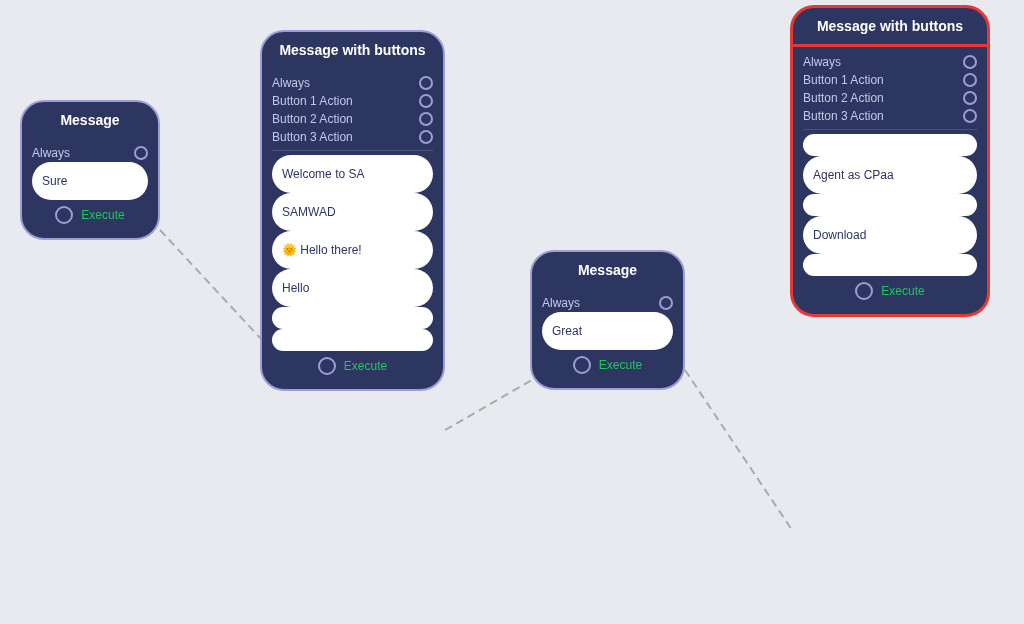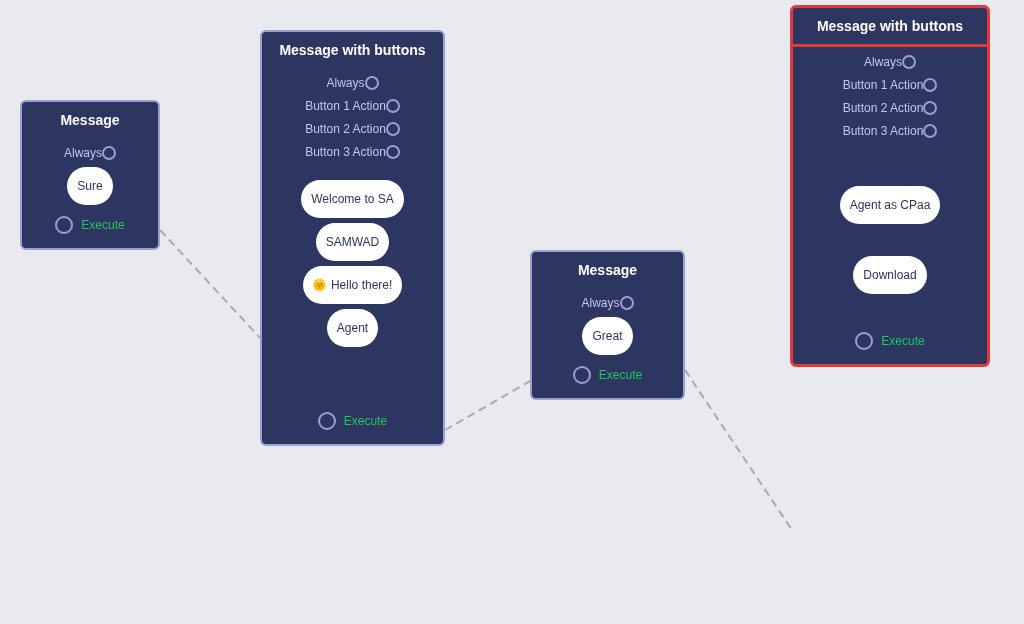--- a/index.html
+++ b/index.html
@@ -23,40 +23,38 @@
     .connectors {
       position: absolute;
       top: 0; left: 0;
       width: 100%; height: 100%;
       pointer-events: none;
     }
 
     
     .node {
       position: absolute;
-      border-radius: 6px;
+      border-radius: 24px;
       background: #2d3561;
       color: white;
       font-size: 13px;
     }
 
     .node-header {
       text-align: center;
       font-size: 14px;
       font-weight: 600;
       padding: 10px 12px;
       color: white;
     }
 
     .node-body {
       padding: 6px 10px 10px;
       display: flex;
       flex-direction: column;
-      gap: 5px;
-      align-items: center;
     }
 
     
     .node-1 {
       left: 20px;
       top: 100px;
       width: 140px;
       border: 2px solid #9b9fd4;
       background: #2d3561;
     }
@@ -209,21 +207,21 @@
       <div class="field">
         <span>Welcome to SA</span>
       </div>
       <div class="field">
         <span>SAMWAD</span>
       </div>
       <div class="field">
         <span>🌞 Hello there!</span>
       </div>
       <div class="field">
-        <span>Agent</span>
+        <span>Hello</span>
       </div>
       <div class="field-empty"></div>
       <div class="field-empty"></div>
       <div class="execute-row">
         <div class="port-dot-large"></div>
         <span>Execute</span>
       </div>
     </div>
   </div>
 

